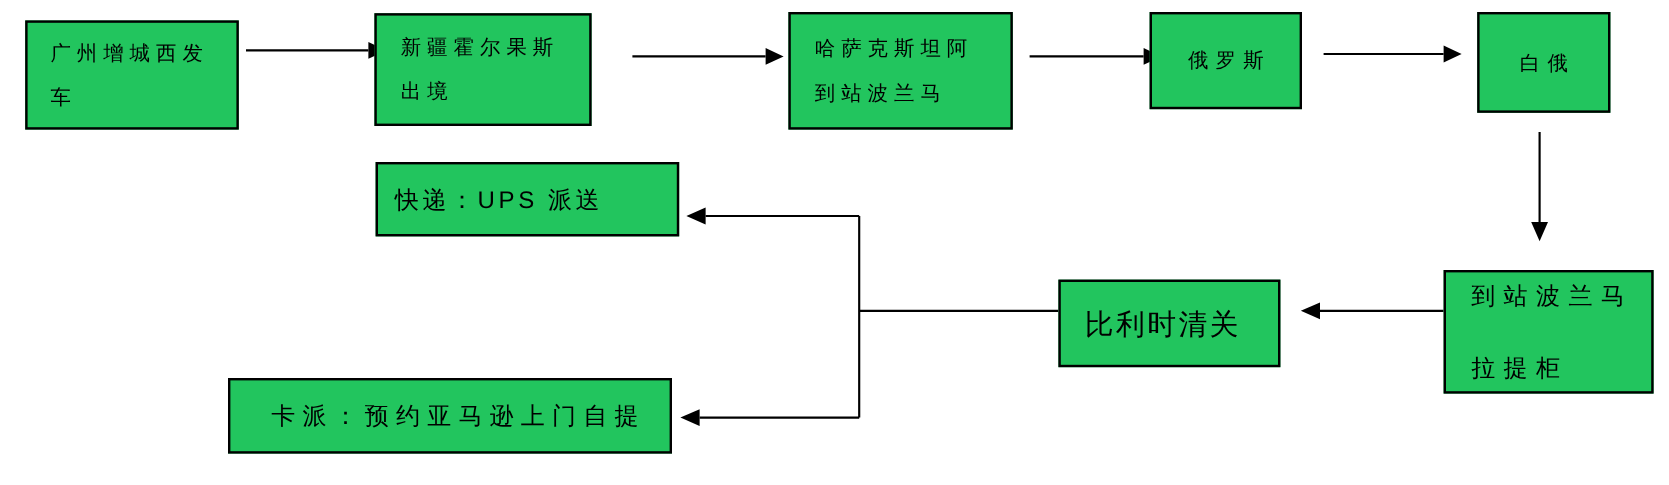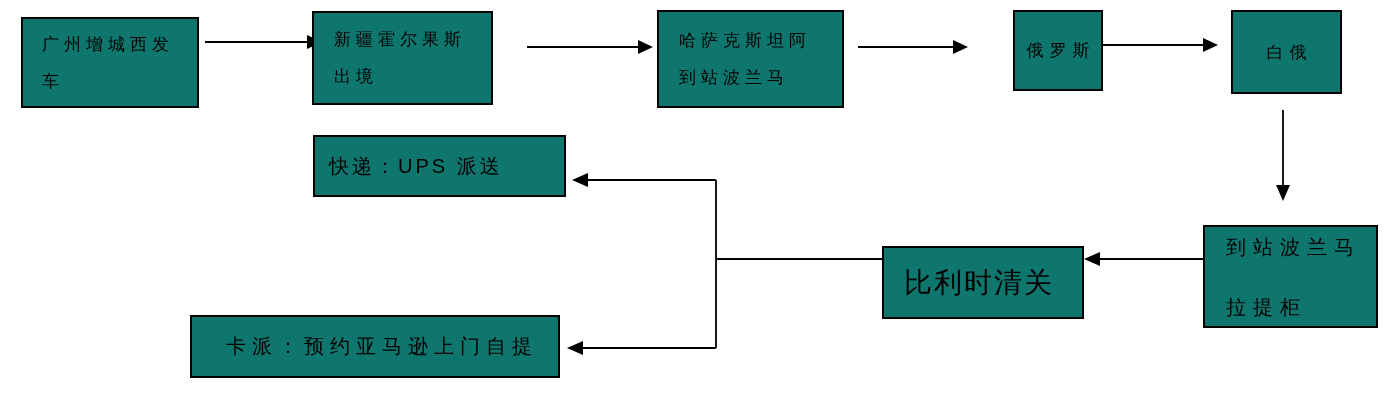--- a/index.html
+++ b/index.html
@@ -17,36 +17,36 @@
   }
   #connectors {
     position: absolute;
     left: 0; top: 0;
     width: 1391px;
     height: 404px;
   }
   .node {
     position: absolute;
     box-sizing: border-box;
-    background: #0f766e;
+    background: #22c55e;
     border: 2px solid #000000;
     color: #000000;
     display: flex;
     align-items: center;
     white-space: pre-line;
   }
   
   .n-guangzhou { left: 21px;  top: 17px; width: 178px; height: 91px; font-size: 17px; letter-spacing: 5px; line-height: 37px; padding-left: 19px; }
   .n-xinjiang  { left: 312px; top: 11px; width: 181px; height: 94px; font-size: 17px; letter-spacing: 5px; line-height: 37px; padding-left: 20px; }
   .n-kazakh    { left: 657px; top: 10px; width: 187px; height: 98px; font-size: 17px; letter-spacing: 5px; line-height: 37px; padding-left: 20px; }
-  .n-russia    { left: 1013px; top: 10px; width: 90px; height: 81px; font-size: 17px; letter-spacing: 6px; justify-content: center; padding-left: 6px; font-family: Liberation Mono, monospace; }
+  .n-russia    { left: 958px; top: 10px; width: 127px; height: 81px; font-size: 17px; letter-spacing: 6px; justify-content: center; padding-left: 6px; font-family: Liberation Mono, monospace; }
   .n-belarus   { left: 1231px; top: 10px; width: 111px; height: 84px; font-size: 17px; letter-spacing: 6px; justify-content: center; padding-left: 6px; }
   
   .n-poland    { left: 1203px; top: 225px; width: 175px; height: 103px; font-size: 20px; letter-spacing: 7px; line-height: 60px; padding-left: 21px; }
-  .n-belgium   { left: 882px;  top: 233px; width: 202px; height: 73px;  font-size: 28px; letter-spacing: 2px; padding-left: 20px; margin-top: 13px; }
+  .n-belgium   { left: 882px;  top: 233px; width: 185px; height: 73px;  font-size: 24px; letter-spacing: 2px; padding-left: 20px; }
   .n-ups       { left: 313px;  top: 135px; width: 253px; height: 62px;  font-size: 20px; letter-spacing: 3px; padding-left: 14px; }
   .n-kapai     { left: 190px;  top: 315px; width: 370px; height: 63px;  font-size: 20px; letter-spacing: 6px; padding-left: 34px; }
 
   line  { stroke: #000000; stroke-width: 1.8px; }
   polygon { fill: #000000; stroke: none; }
 </style>
 </head>
 <body>
 
 <div id="canvas">

